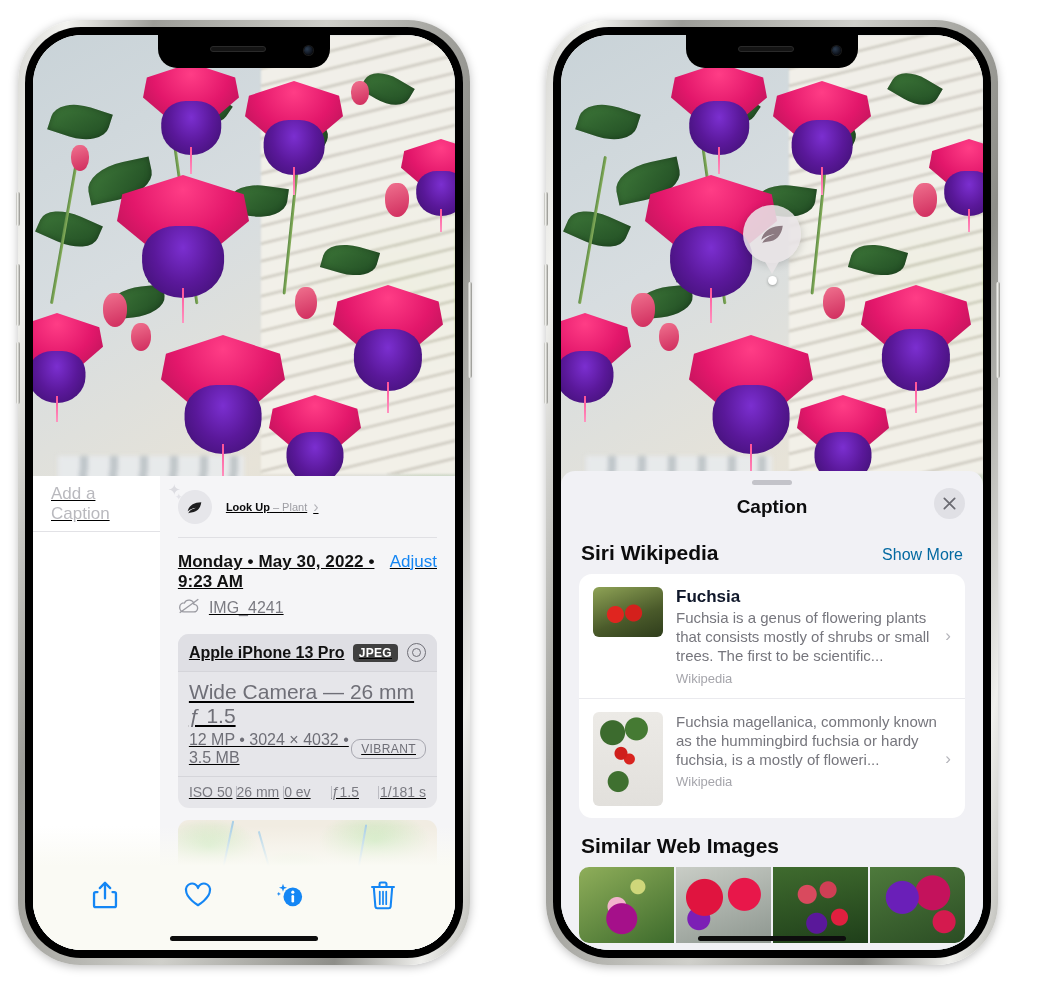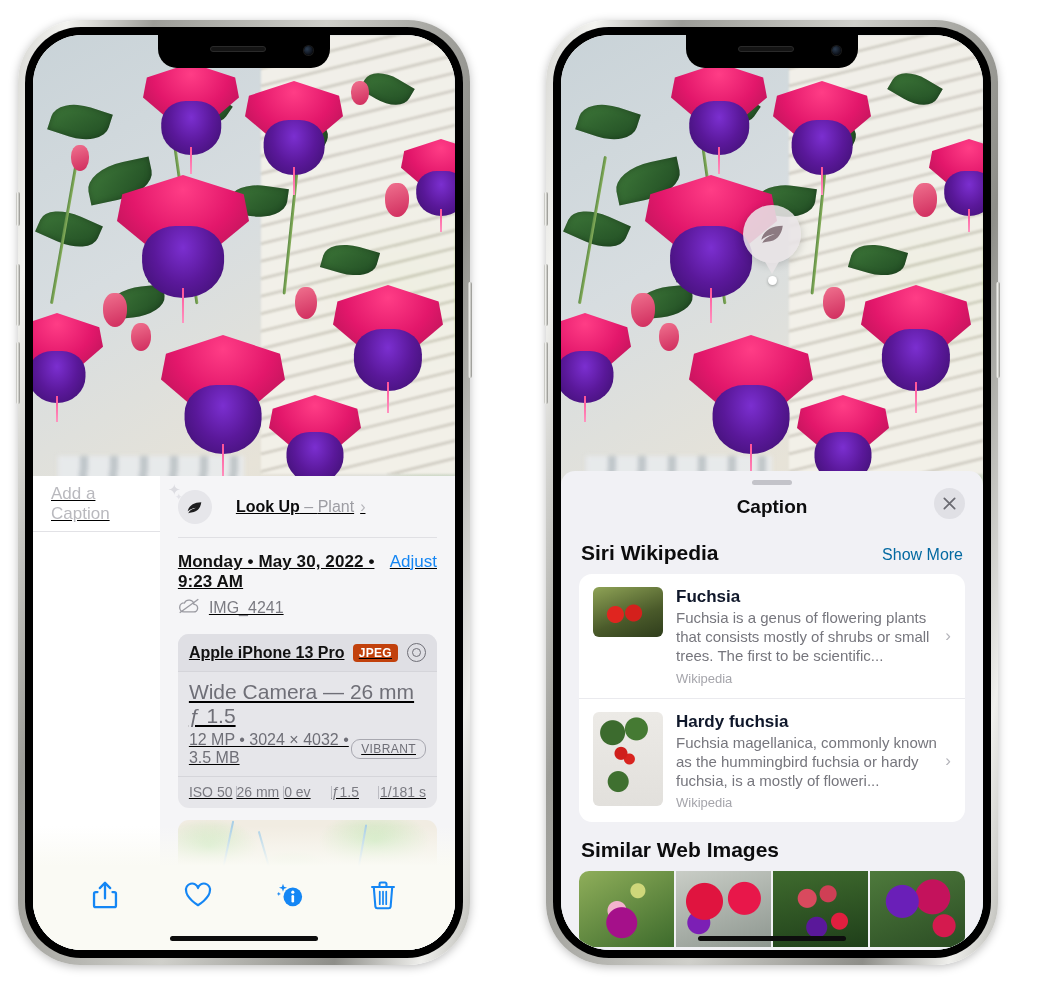--- a/index.html
+++ b/index.html
@@ -158,21 +158,21 @@
     position:relative; width:34px; height:34px; border-radius:50%;
     background:#e6e6ea; display:flex; align-items:center; justify-content:center;
     flex:0 0 auto;
   }
   .leaf-badge .sparkle {
     position:absolute; left:-10px; top:-8px; color:#dcdce1; font-size:15px; line-height:1;
   }
   .leaf-badge .sparkle2 {
     position:absolute; left:-3px; top:3px; color:#e3e3e8; font-size:9px; line-height:1;
   }
-  .lookup-text { margin-left:24px; font-size:16px; color:#0b0b0c; font-weight:700; }
+  .lookup-text { margin-left:14px; font-size:11px; color:#0b0b0c; font-weight:700; }
   .lookup-text .sub { color:#9d9da3; font-weight:400; }
   .lookup-chev { color:#b6b6bb; font-size:16px; margin-left:6px; }
   .sep-line { height:1px; background:#e0e0e4; margin:0 18px; }
 
   .date-block { padding: 14px 18px 10px 18px; background:#f5f5f7; }
   .date-line { display:flex; align-items:baseline; justify-content:space-between; }
   .date-txt { font-size:17px; font-weight:700; color:#111; letter-spacing:.1px; }
   .adjust { font-size:17px; color:#1486f4; }
   .file-line { display:flex; align-items:center; gap:9px; margin-top:6px; }
   .file-name { font-size:16px; color:#7b7b82; }
@@ -185,21 +185,21 @@
     font-size: 15px;
   }
   .cam-head {
     display:flex; align-items:center; justify-content:space-between;
     padding: 9px 11px; border-bottom:1px solid #d5d5da;
     background:#dfdfe4;
   }
   .cam-name { font-size:16px; font-weight:700; color:#111; }
   .cam-head-right { display:flex; align-items:center; gap:9px; }
   .jpeg-tag {
-    background:#c2410c; color:#fff; font-size:12px; font-weight:700;
+    background:#404040; color:#fff; font-size:12px; font-weight:700;
     padding: 2px 6px; border-radius: 4px; letter-spacing:.3px;
   }
   .lens-icon {
     width:19px; height:19px; border-radius:50%;
     border:1.6px solid #6f6f77; position:relative;
   }
   .lens-icon::after{
     content:""; position:absolute; inset:4px; border-radius:50%;
     border:1.6px solid #6f6f77;
   }
@@ -665,21 +665,20 @@
               <span class="know-body">
                 <span class="know-title" style="display:block">Fuchsia</span>
                 <span class="know-desc" style="display:block">Fuchsia is a genus of flowering plants that consists mostly of shrubs or small trees. The first to be scientific...</span>
                 <span class="know-src" style="display:block">Wikipedia</span>
               </span>
               <span class="know-chev">›</span>
             </div>
             <div class="know-row">
               <span class="know-thumb kt2"></span>
               <span class="know-body">
-                <span class="know-title" style="display:block">Hardy fuchsia</span>
                 <span class="know-desc" style="display:block">Fuchsia magellanica, commonly known as the hummingbird fuchsia or hardy fuchsia, is a mostly of floweri...</span>
                 <span class="know-src" style="display:block">Wikipedia</span>
               </span>
               <span class="know-chev">›</span>
             </div>
           </div>
 
           <div class="sim-head">
             <span class="sec-title">Similar Web Images</span>
           </div>

